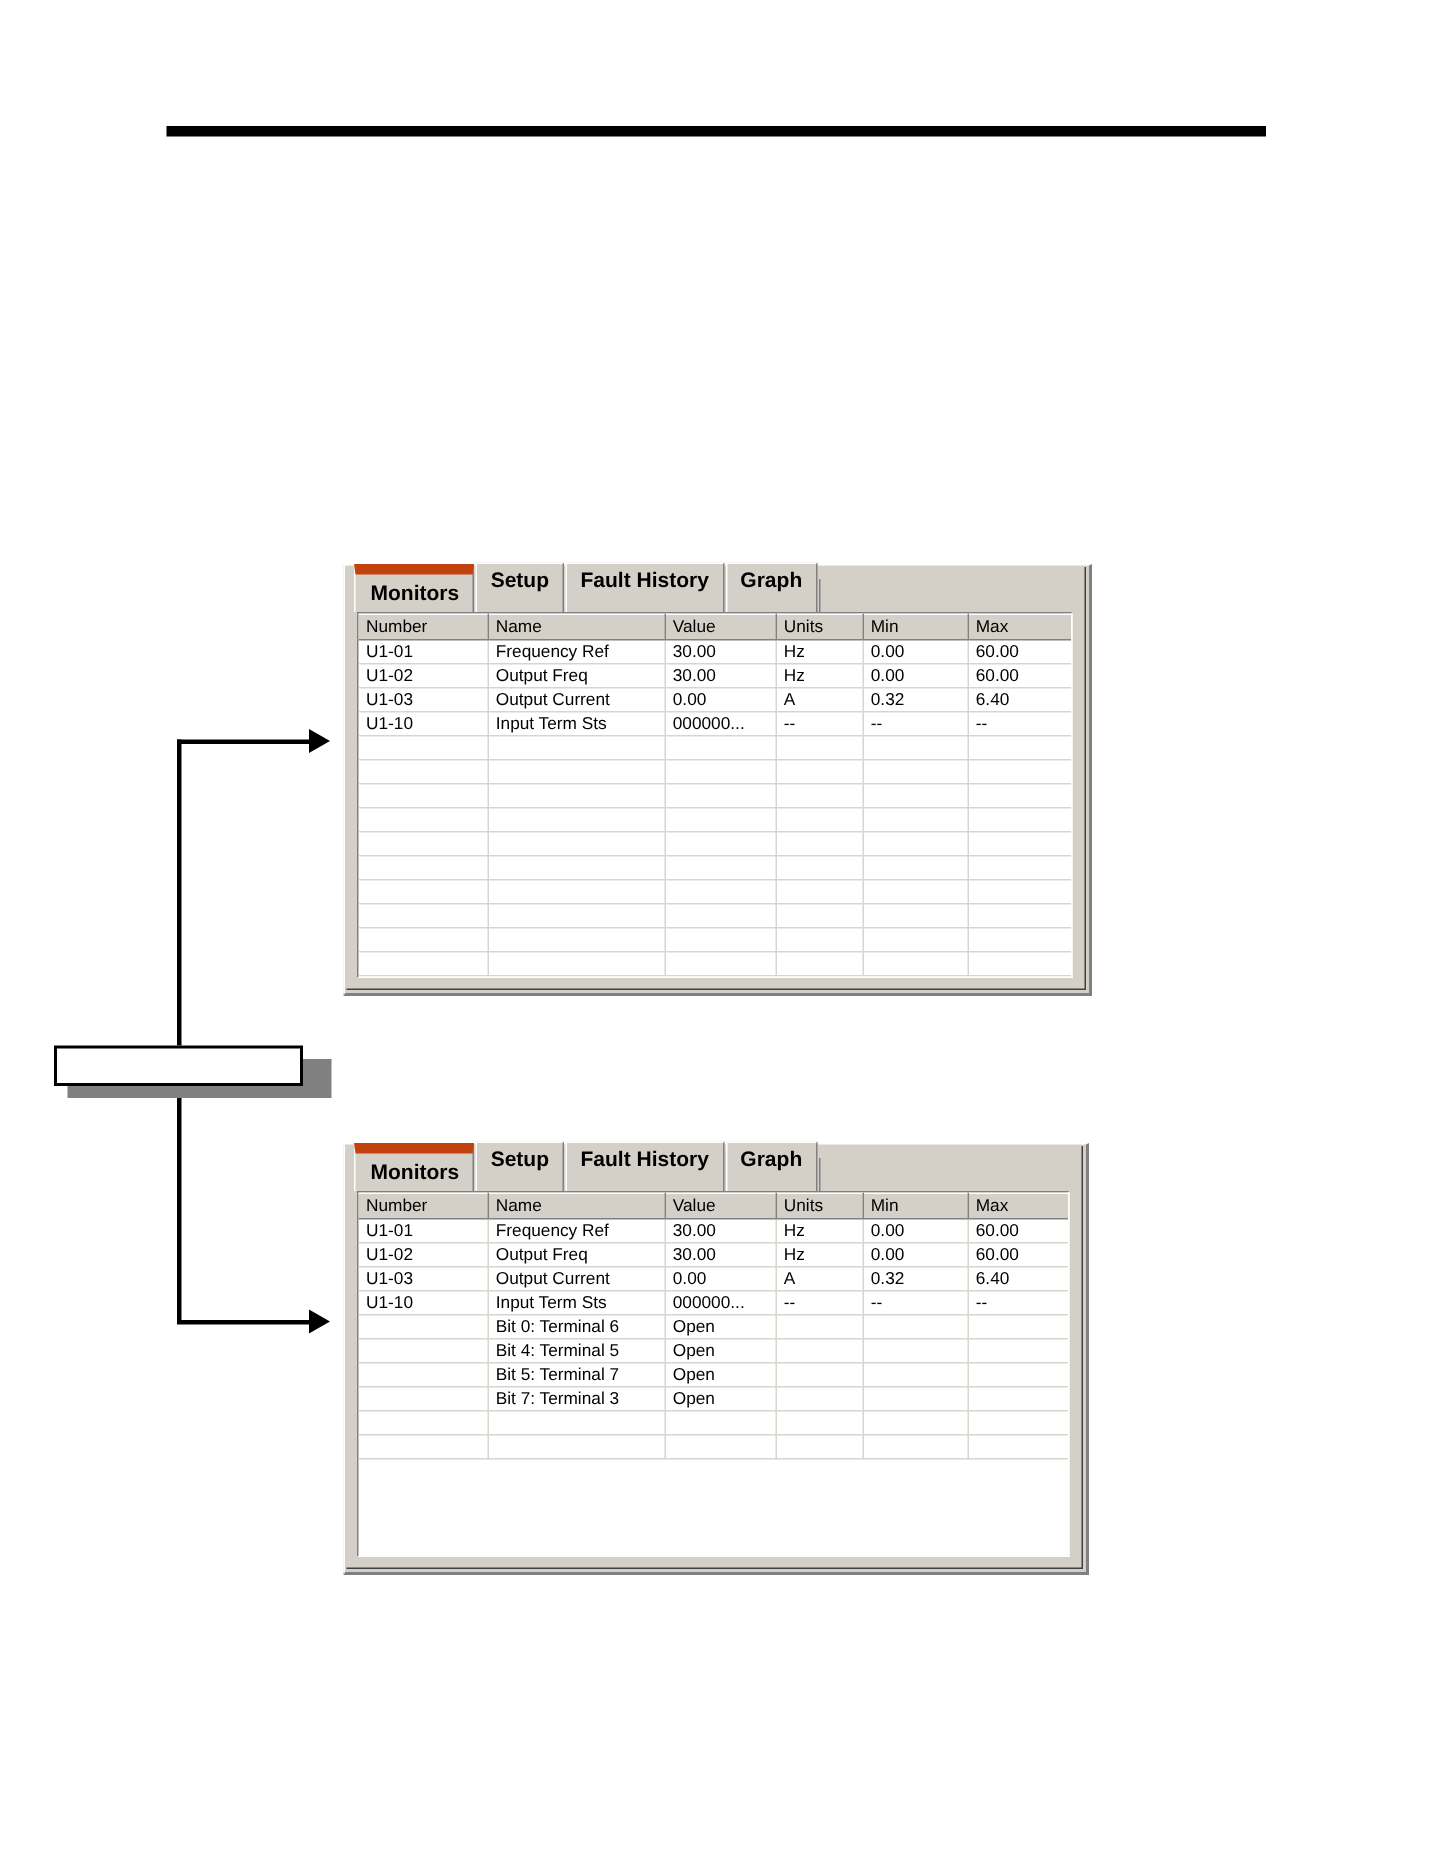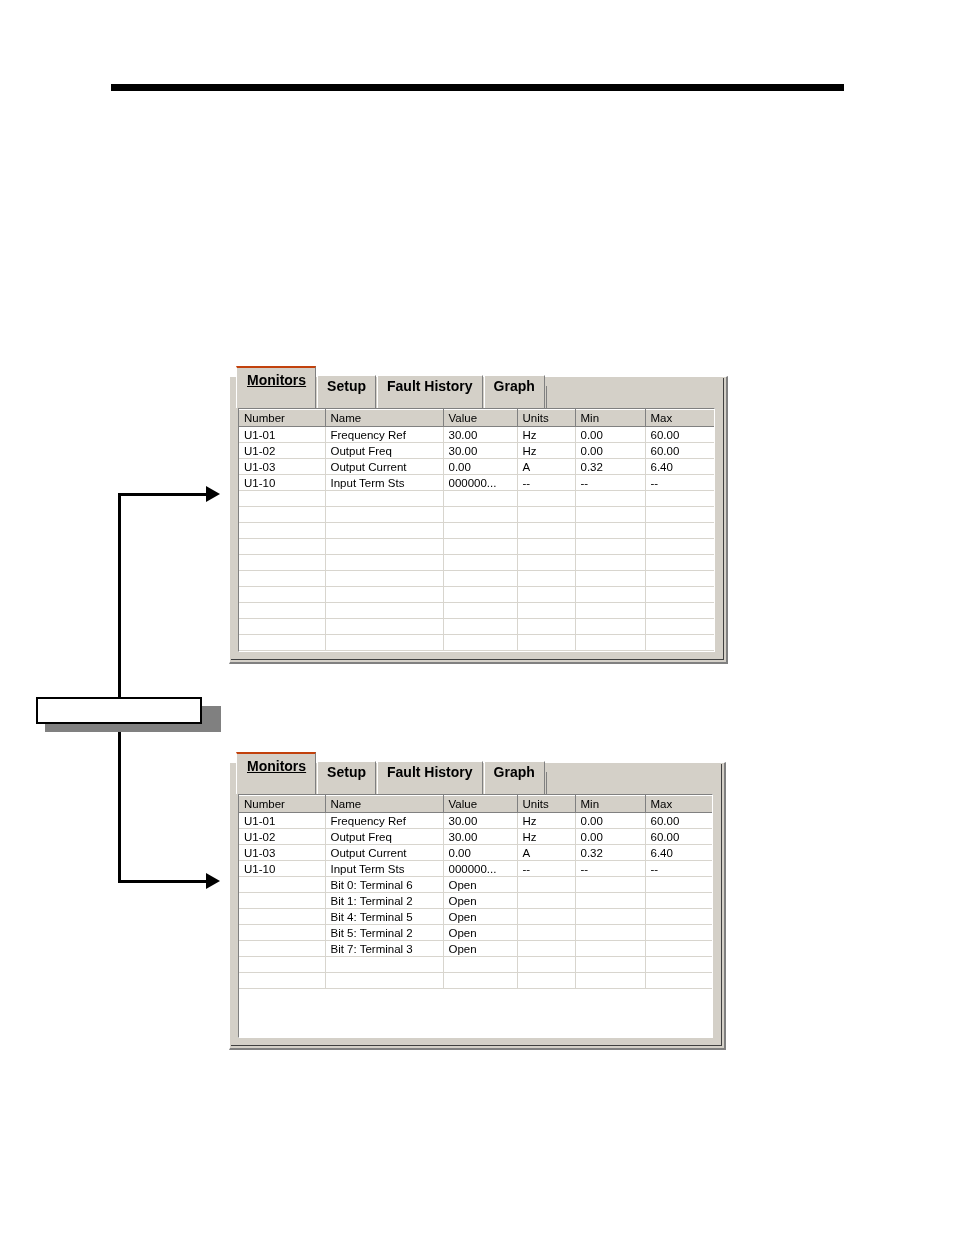--- a/index.html
+++ b/index.html
@@ -118,28 +118,27 @@
     border-top: 1px solid #ffffff;
     border-right: 1px solid #808080;
     margin-right: 1px;
     line-height: 15px;
     white-space: nowrap;
     box-sizing: border-box;
     height: 33px;
   }
   .tab.active {
     background: #d4d0c8;
-    height: 42px;
+    height: 32px;
     padding-top: 5px;
-    border-top: 2px solid #c2410c;
+    border-top: 7px solid #c2410c;
     position: relative;
     z-index: 3;
     margin-left: -1px;
     padding-left: 10px;
-    text-decoration: underline;
   }
   .tab-spacer {
     flex: 1;
   }
   .tab-endline {
     width: 1px;
     height: 22px;
     background: #808080;
     align-self: flex-end;
   }
@@ -433,37 +432,29 @@
             <tr>
               <td></td>
               <td>Bit 0: Terminal 6</td>
               <td>Open</td>
               <td></td>
               <td></td>
               <td></td>
             </tr>
             <tr>
               <td></td>
-              <td>Bit 1: Terminal 2</td>
-              <td>Open</td>
-              <td></td>
-              <td></td>
-              <td></td>
-            </tr>
-            <tr>
-              <td></td>
               <td>Bit 4: Terminal 5</td>
               <td>Open</td>
               <td></td>
               <td></td>
               <td></td>
             </tr>
             <tr>
               <td></td>
-              <td>Bit 5: Terminal 2</td>
+              <td>Bit 5: Terminal 7</td>
               <td>Open</td>
               <td></td>
               <td></td>
               <td></td>
             </tr>
             <tr>
               <td></td>
               <td>Bit 7: Terminal 3</td>
               <td>Open</td>
               <td></td>

